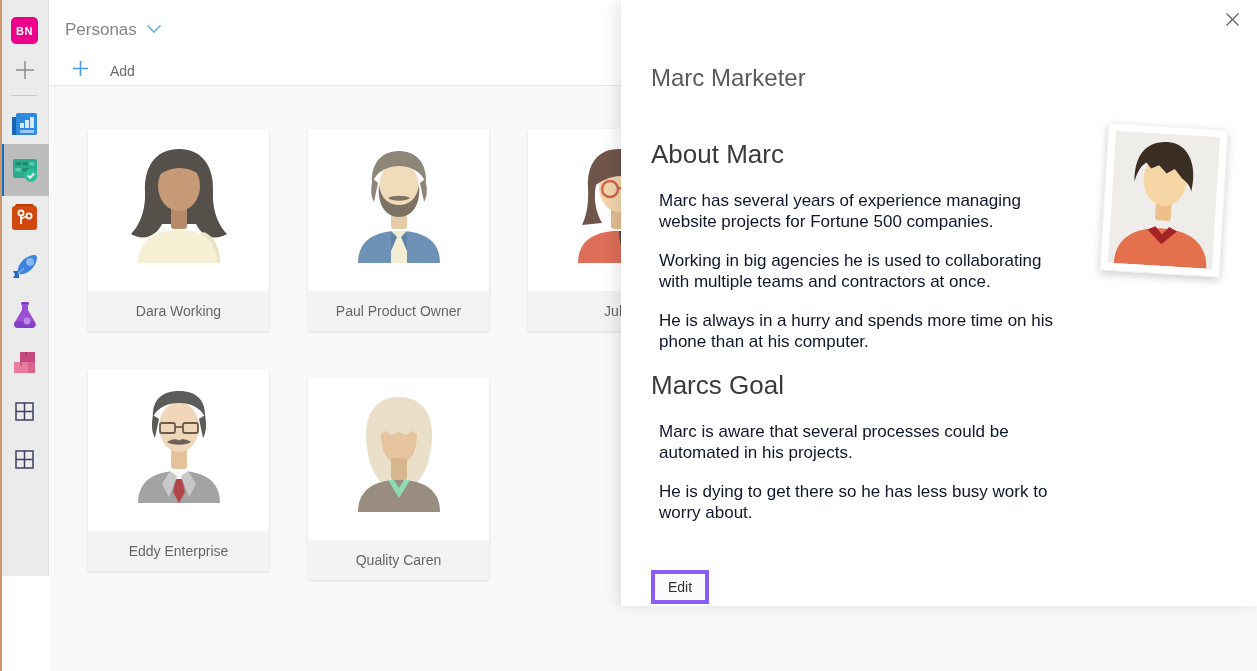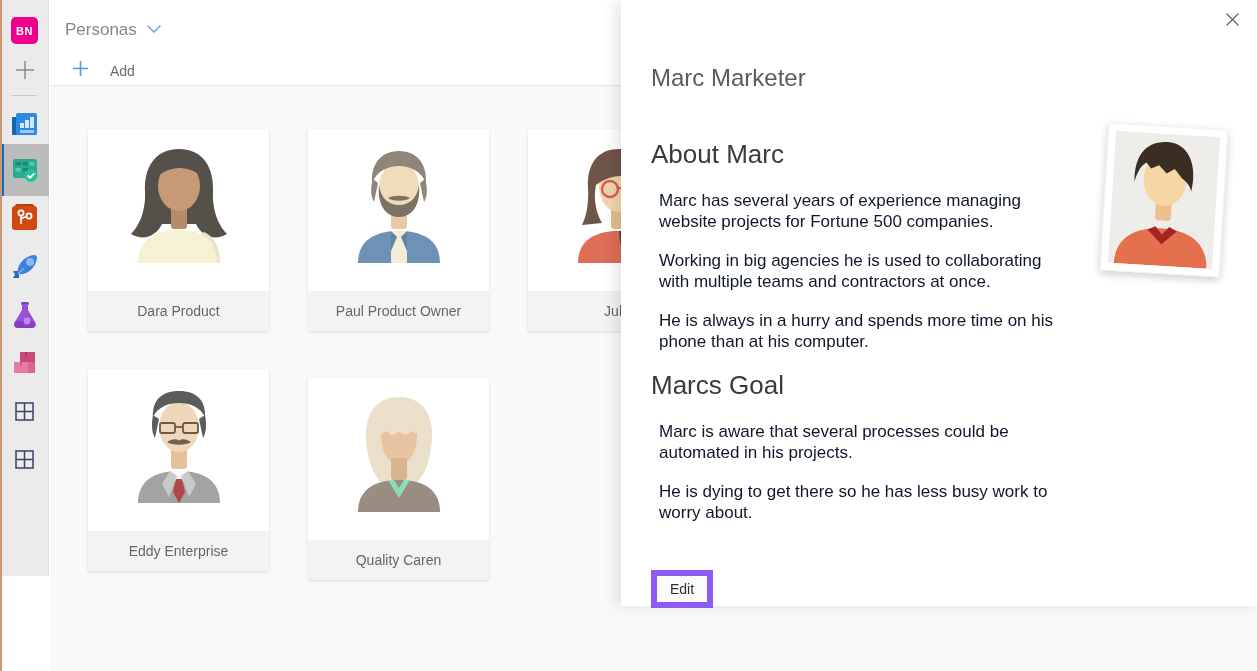--- a/index.html
+++ b/index.html
@@ -58,21 +58,21 @@
   .panel-close { position:absolute; top:12px; right:16px; width:18px; height:18px;
                  display:flex; align-items:center; justify-content:center; cursor:pointer; }
   .panel-title { position:absolute; left:30px; top:64px; font-size:24px;
                  font-weight:400; color:#5d5b58; }
   .panel-body { position:absolute; left:30px; top:139px; width:424px; }
   .panel-body h2 { font-size:26px; font-weight:400; color:#3b3a38; margin:0 0 20px; }
   .panel-body h2.goal { }
   .panel-body p { font-size:17px; line-height:21px; color:#0f172a; margin:0 8px 18px; }
   .edit-btn { margin-top:29px; font-family:"Liberation Sans",sans-serif;
               font-size:14px; color:#323130; background:#fbfbfb;
-              border:6px solid #8b5cf6; padding:5px 13px; cursor:pointer; }
+              border:4px solid #8b5cf6; padding:5px 13px; cursor:pointer; }
 
   .polaroid { position:absolute; left:483px; top:126px; width:120px; height:148px;
               background:#fff; padding:7px; transform:rotate(3.5deg);
               box-shadow:0 3px 8px rgba(0,0,0,.2); border:1px solid #f1f1f1; }
   .photo { width:100%; height:100%; background:#efede9; overflow:hidden; }
   .photo svg { display:block; width:100%; height:100%; }
 </style>
 </head>
 <body>
 
@@ -211,21 +211,21 @@
     <div class="card-img">
       <svg width="110" height="118" viewBox="0 0 110 118">
         <path d="M55 4 C30 4 20 24 21 46 C22 68 14 82 7 89 C20 97 33 90 38 79 L72 79 C77 90 90 97 103 89 C96 82 88 68 89 46 C90 24 80 4 55 4 Z" fill="#56504a"></path>
         <rect x="47" y="56" width="16" height="28" rx="3" fill="#b78a6a"></rect>
         <ellipse cx="55" cy="41" rx="21" ry="25" fill="#c79a77"></ellipse>
         <path d="M55 5 C35 5 26 20 28 36 C38 26 48 23 55 23 C64 23 76 27 83 37 C85 20 75 5 55 5 Z" fill="#56504a"></path>
         <path d="M14 118 C14 95 31 85 55 85 C79 85 96 95 96 118 Z" fill="#f6f1d4"></path>
         <path d="M77 89 C87 94 93 103 93 118 L96 118 C96 100 89 91 80 87 Z" fill="#e8e2c6"></path>
       </svg>
     </div>
-    <div class="card-name">Dara Product</div>
+    <div class="card-name">Dara Working</div>
   </div>
 
   <div class="card card2">
     <div class="card-img">
       <svg width="110" height="118" viewBox="0 0 110 118">
         <rect x="47" y="58" width="16" height="26" rx="3" fill="#e6cba6"></rect>
         <ellipse cx="55" cy="42" rx="20" ry="25" fill="#f0dcbb"></ellipse>
         <path d="M55 6 C36 6 27 20 28 38 C33 26 44 21 55 21 C66 21 77 26 82 38 C83 20 74 6 55 6 Z" fill="#8e8678"></path>
         <path d="M29 34 C26 44 27 52 30 57 L34 38 Z" fill="#8e8678"></path>
         <path d="M81 34 C84 44 83 52 80 57 L76 38 Z" fill="#8e8678"></path>

